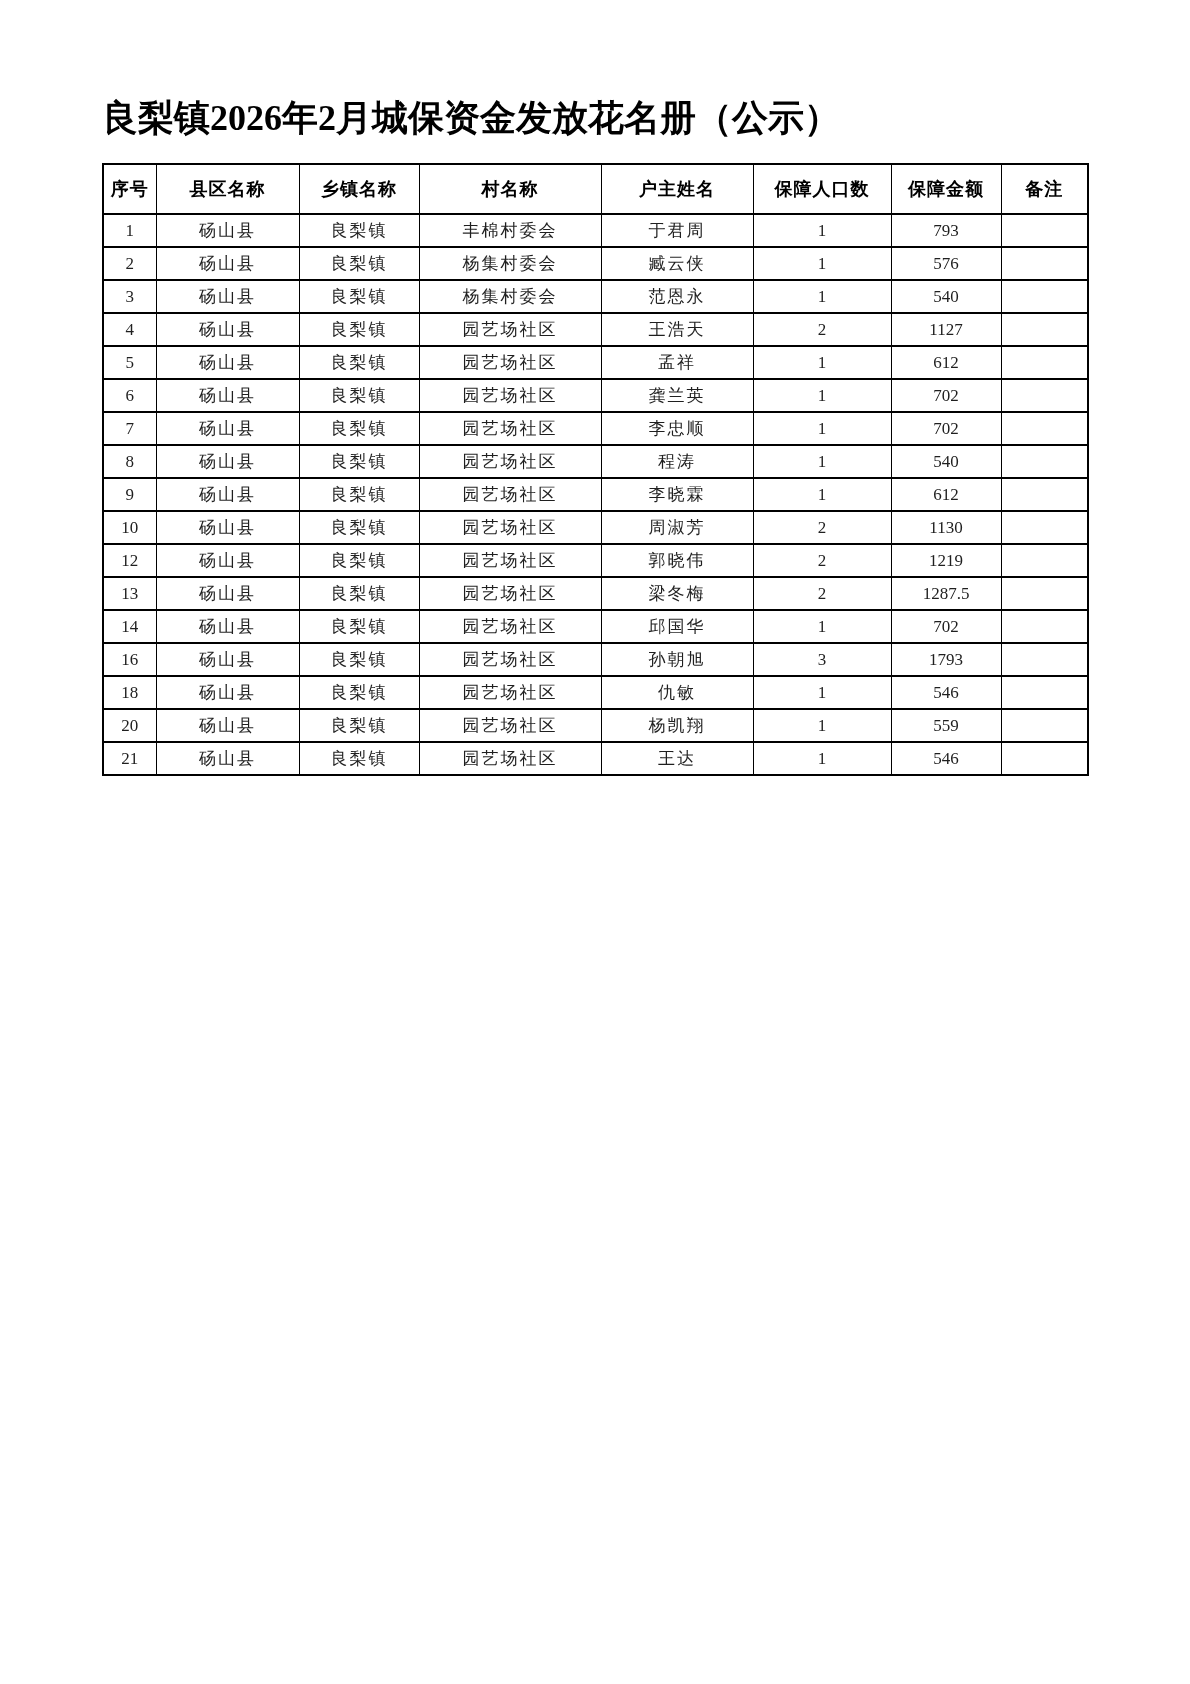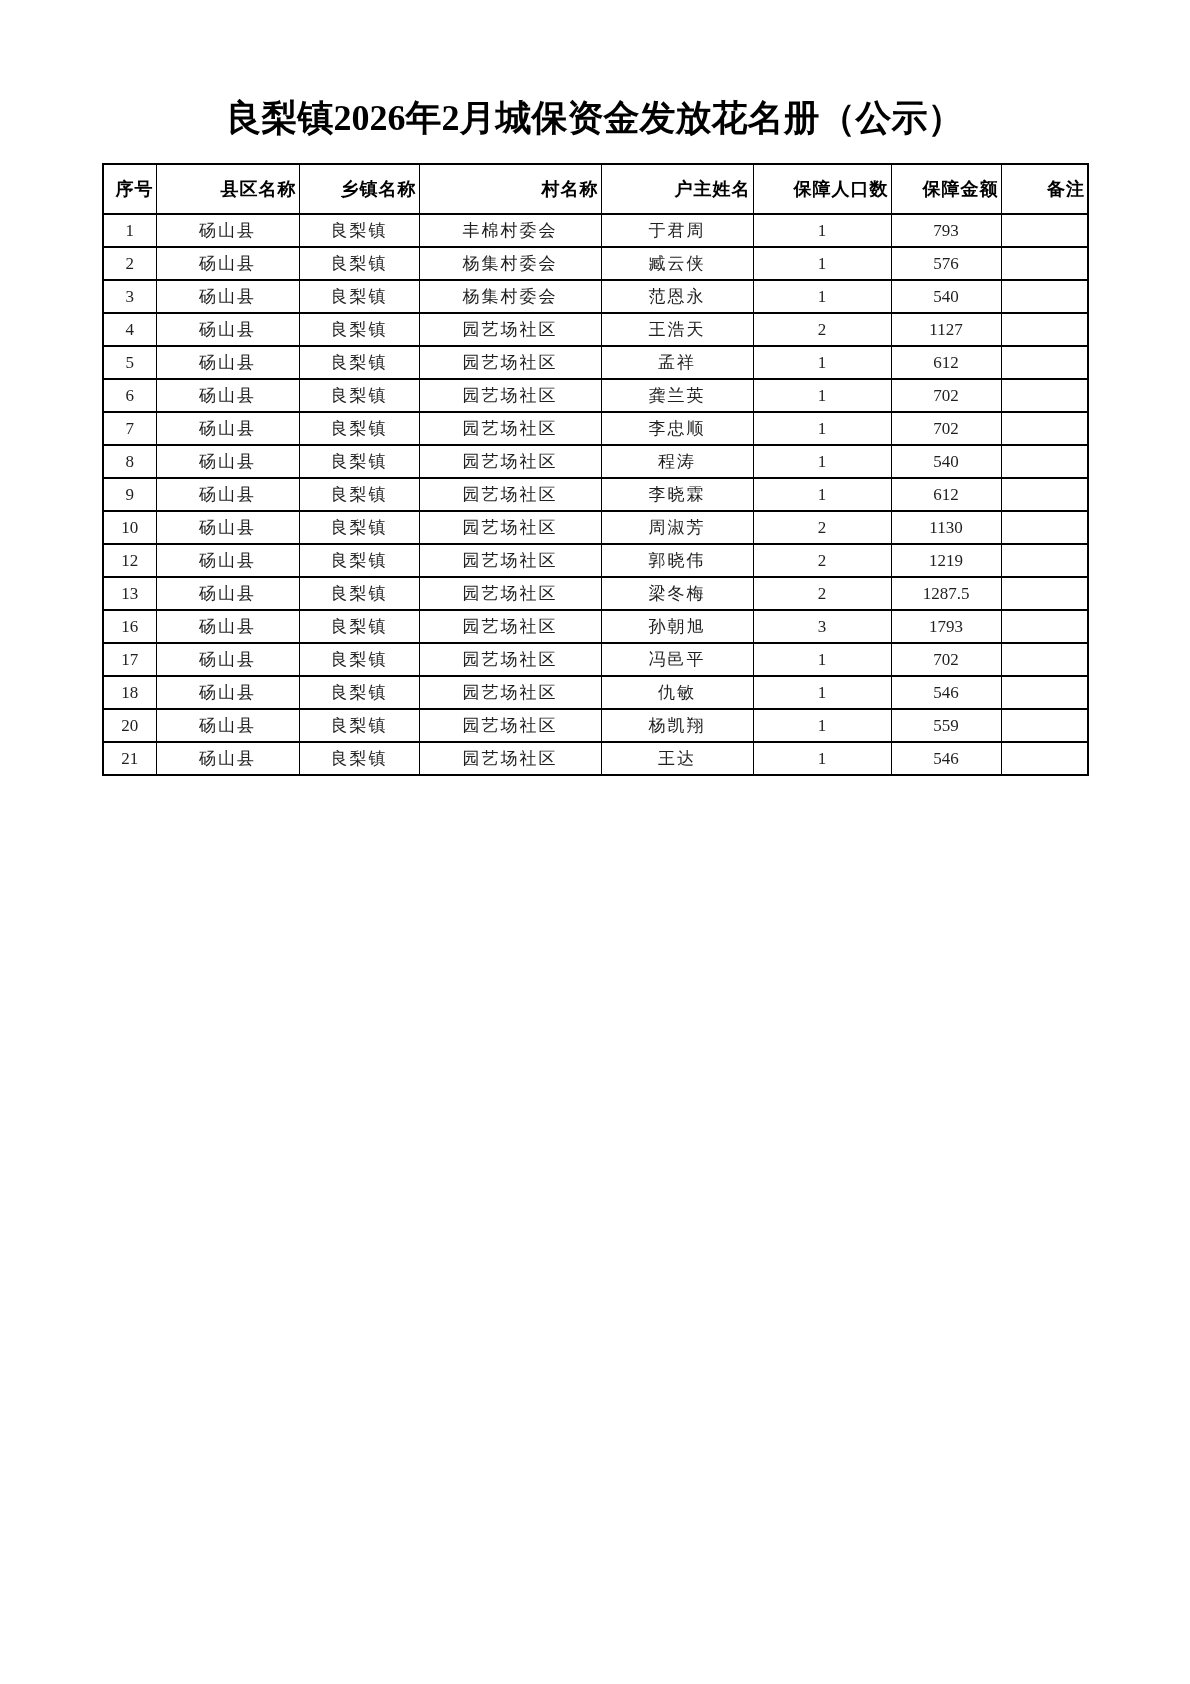--- a/index.html
+++ b/index.html
@@ -15,21 +15,21 @@
     font-family: "Liberation Serif", "DejaVu Serif", serif;
     color: #1a1a1a;
     overflow: hidden;
   }
   .doc-title {
     position: absolute;
     top: 98px;
     left: 102px;
     width: 985px;
     margin: 0;
-    text-align: center;
+    text-align: left;
     font-size: 36px;
     line-height: 1.15;
     font-weight: bold;
     color: #000000;
     white-space: nowrap;
   }
   table.roster {
     position: absolute;
     left: 102px;
     top: 163px;
@@ -48,21 +48,20 @@
     vertical-align: middle;
     overflow: hidden;
     white-space: nowrap;
   }
   table.roster th {
     height: 48px;
     font-size: 18px;
     font-weight: bold;
     color: #000000;
     letter-spacing: 1px;
-    text-align: right;
   }
   table.roster td {
     height: 31px;
     font-size: 17px;
     font-weight: normal;
     color: #1f1f1f;
     letter-spacing: 2px;
   }
   
   table.roster td.num {
@@ -221,37 +220,37 @@
           <td class="num">13</td>
           <td>砀山县</td>
           <td>良梨镇</td>
           <td>园艺场社区</td>
           <td>梁冬梅</td>
           <td class="num">2</td>
           <td class="num">1287.5</td>
           <td></td>
         </tr>
         <tr>
+          <td class="num">14</td>
+          <td>砀山县</td>
+          <td>良梨镇</td>
+          <td>园艺场社区</td>
+          <td>邱国华</td>
+          <td class="num">1</td>
+          <td class="num">702</td>
+          <td></td>
+        </tr>
+        <tr>
           <td class="num">16</td>
           <td>砀山县</td>
           <td>良梨镇</td>
           <td>园艺场社区</td>
           <td>孙朝旭</td>
           <td class="num">3</td>
           <td class="num">1793</td>
-          <td></td>
-        </tr>
-        <tr>
-          <td class="num">17</td>
-          <td>砀山县</td>
-          <td>良梨镇</td>
-          <td>园艺场社区</td>
-          <td>冯邑平</td>
-          <td class="num">1</td>
-          <td class="num">702</td>
           <td></td>
         </tr>
         <tr>
           <td class="num">18</td>
           <td>砀山县</td>
           <td>良梨镇</td>
           <td>园艺场社区</td>
           <td>仇敏</td>
           <td class="num">1</td>
           <td class="num">546</td>

